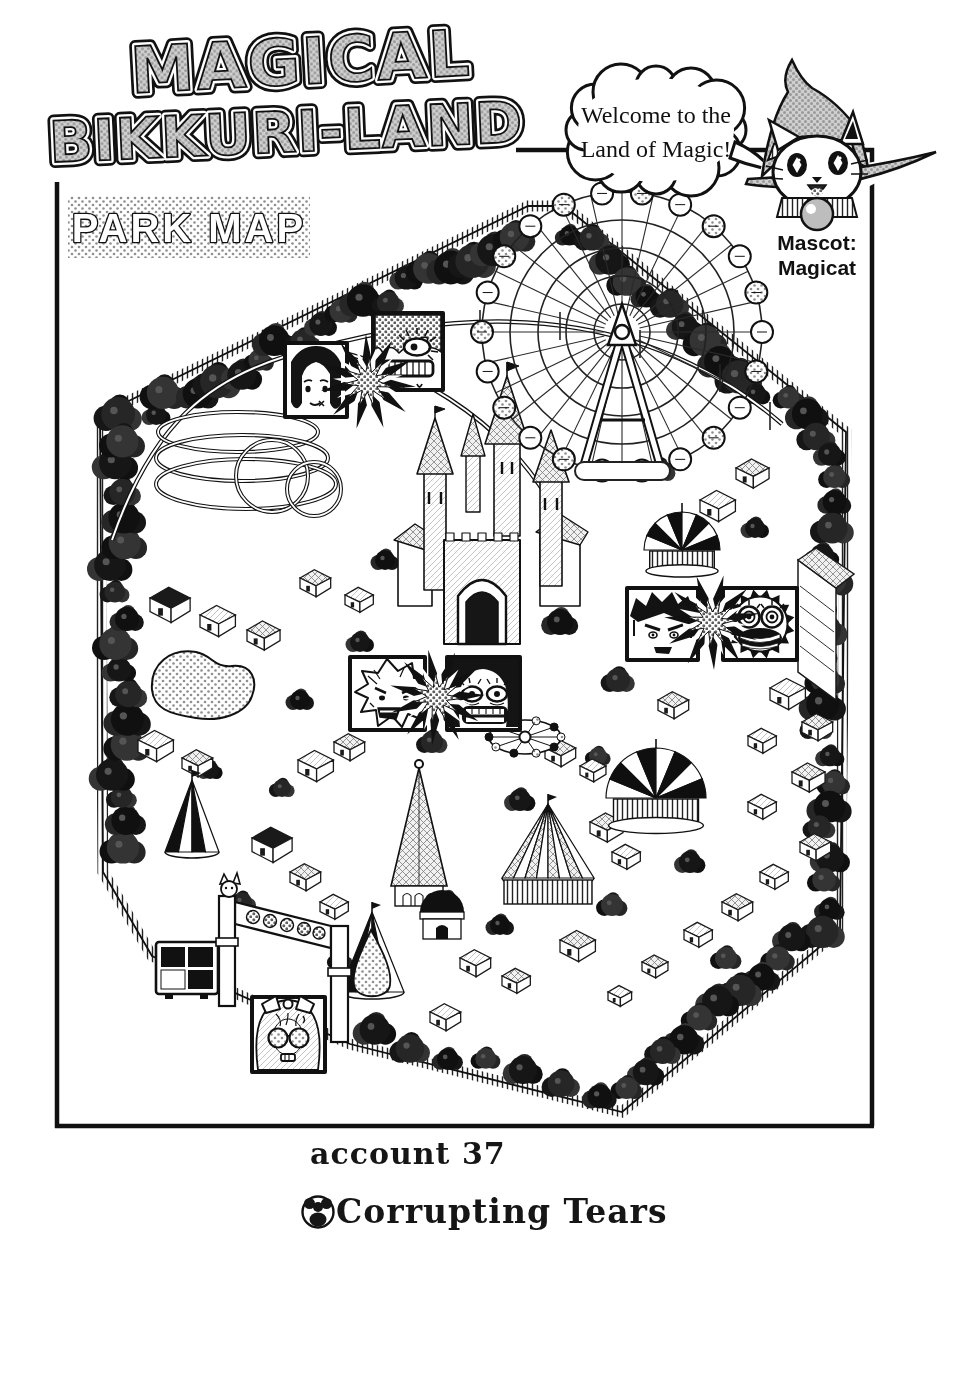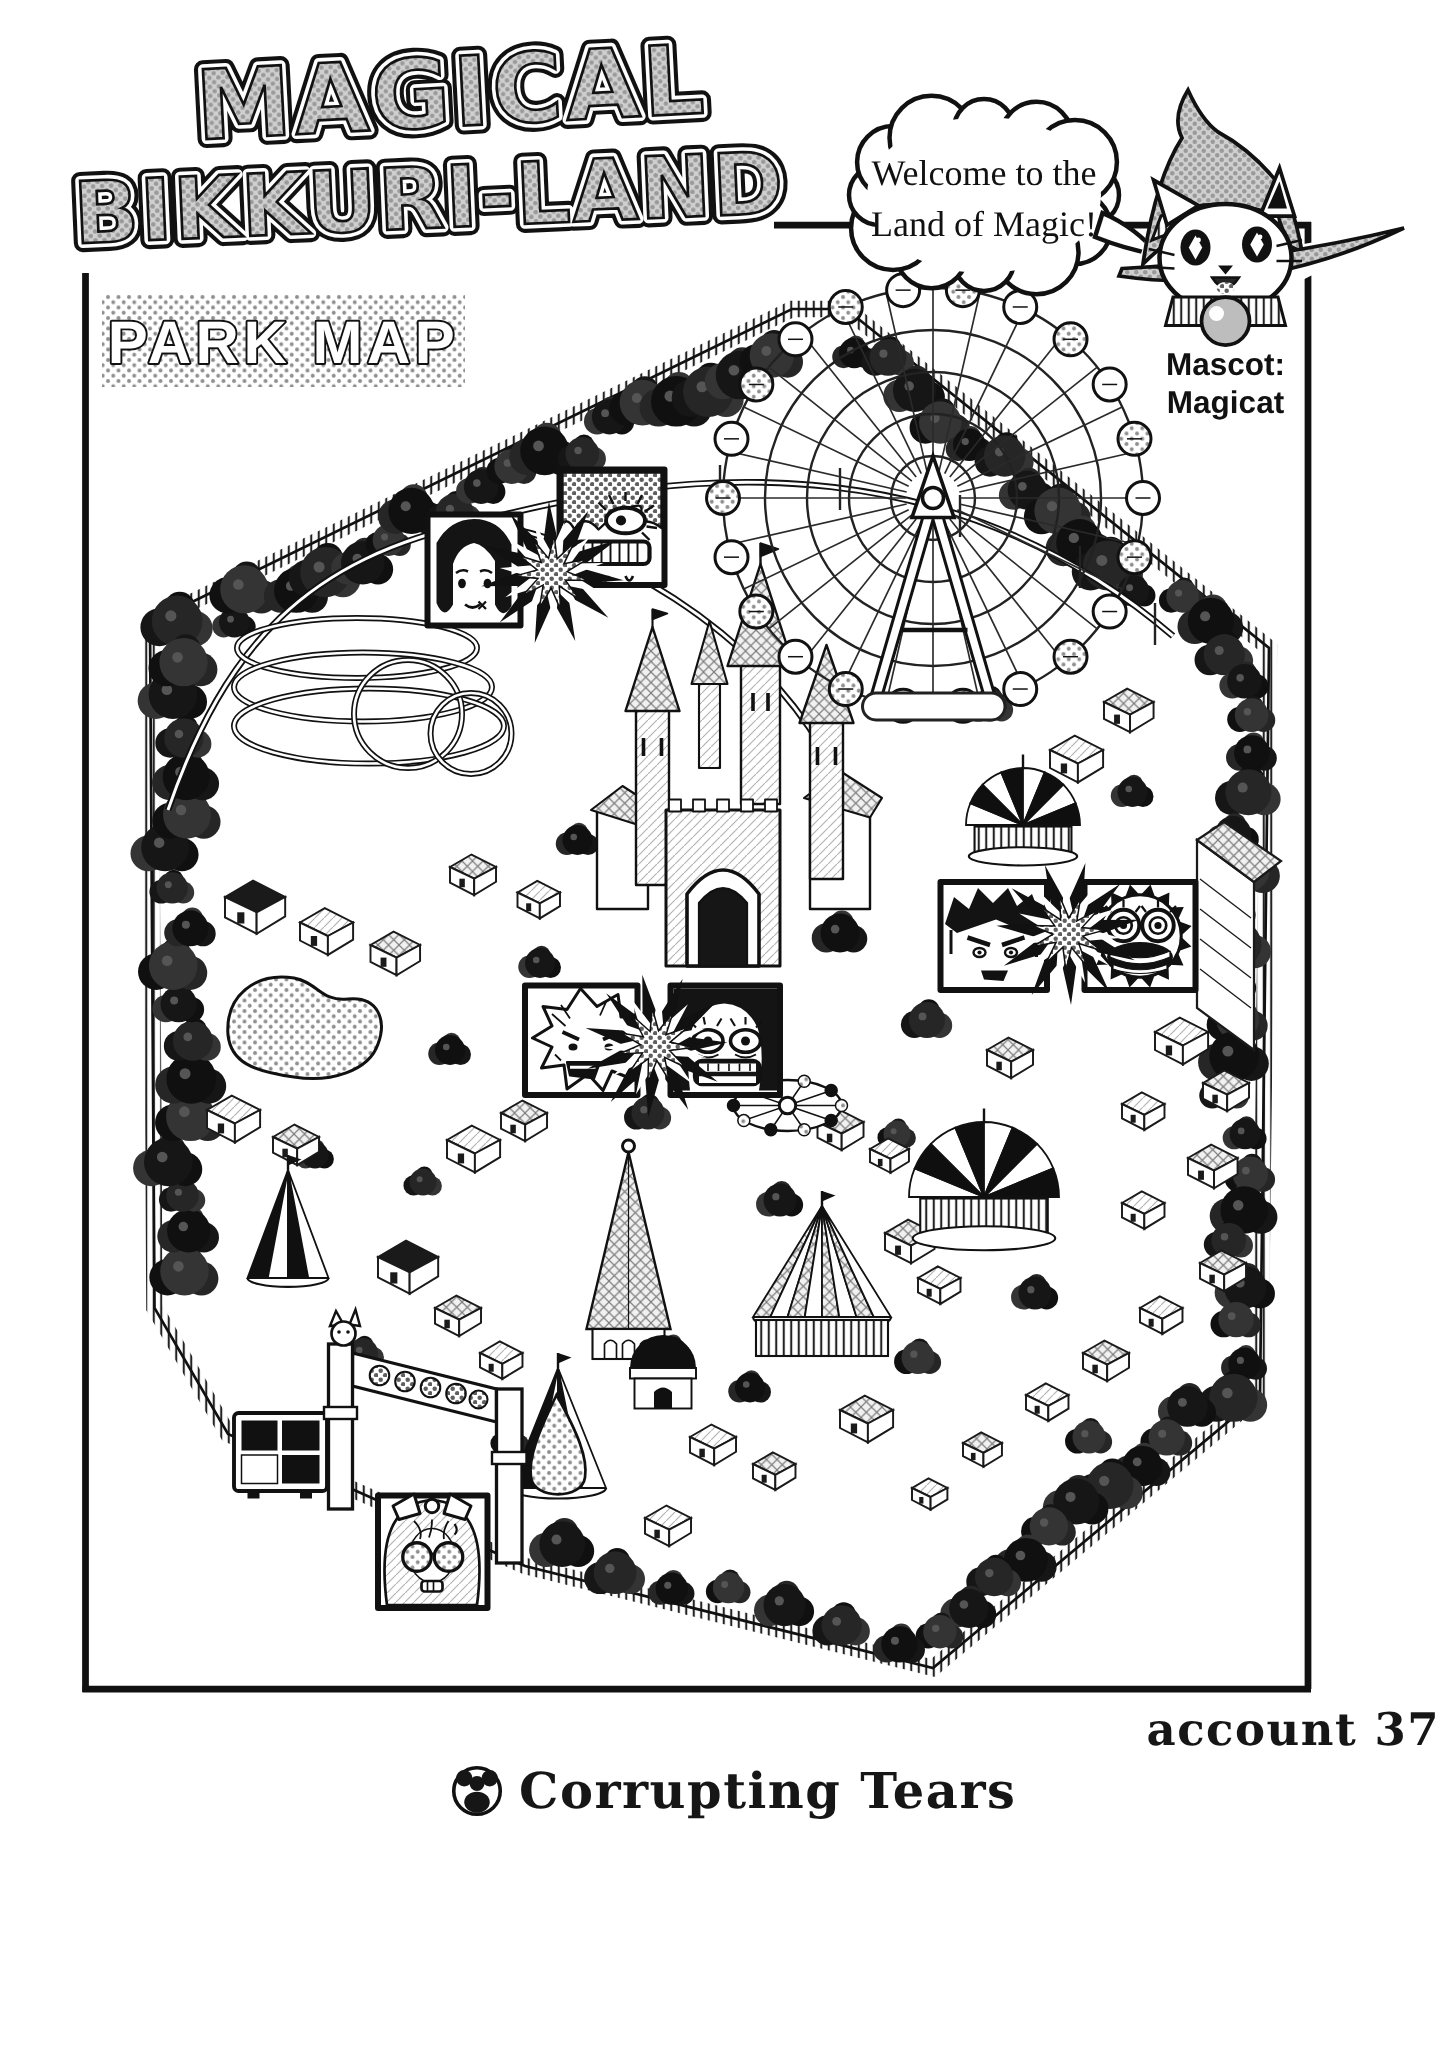--- a/index.html
+++ b/index.html
@@ -1,21 +1,21 @@
 <!DOCTYPE html>
 <html><head>
 <meta charset="utf-8">
 <style>
   html,body{margin:0;padding:0;background:#fff;}
   .page{position:relative;width:960px;height:1378px;background:#fff;overflow:hidden;
         font-family:"Liberation Sans",sans-serif;}
   #scene{position:absolute;left:0;top:0;}
   .caption{position:absolute;left:0;top:1136px;width:960px;color:#161616;}
-  .caption .acct{margin:0 0 3px 310px;font:bold 30px "DejaVu Serif",serif;letter-spacing:1px;text-align:right;}
-  .caption .chap{margin-left:300px;display:flex;align-items:center;gap:10px;
+  .caption .acct{margin:0 0 21px 310px;font:bold 30px "DejaVu Serif",serif;letter-spacing:1px;}
+  .caption .chap{margin-left:300px;display:flex;align-items:center;
                  font:bold 33px "DejaVu Serif",serif;letter-spacing:1px;}
 </style>
 </head>
 <body>
 
 <div class="page">
 <svg id="scene" width="960" height="1378" viewBox="0 0 960 1378">
 <defs>
   <pattern id="pdots" width="7" height="7" patternUnits="userSpaceOnUse">
     <rect width="7" height="7" fill="#fff"></rect>

